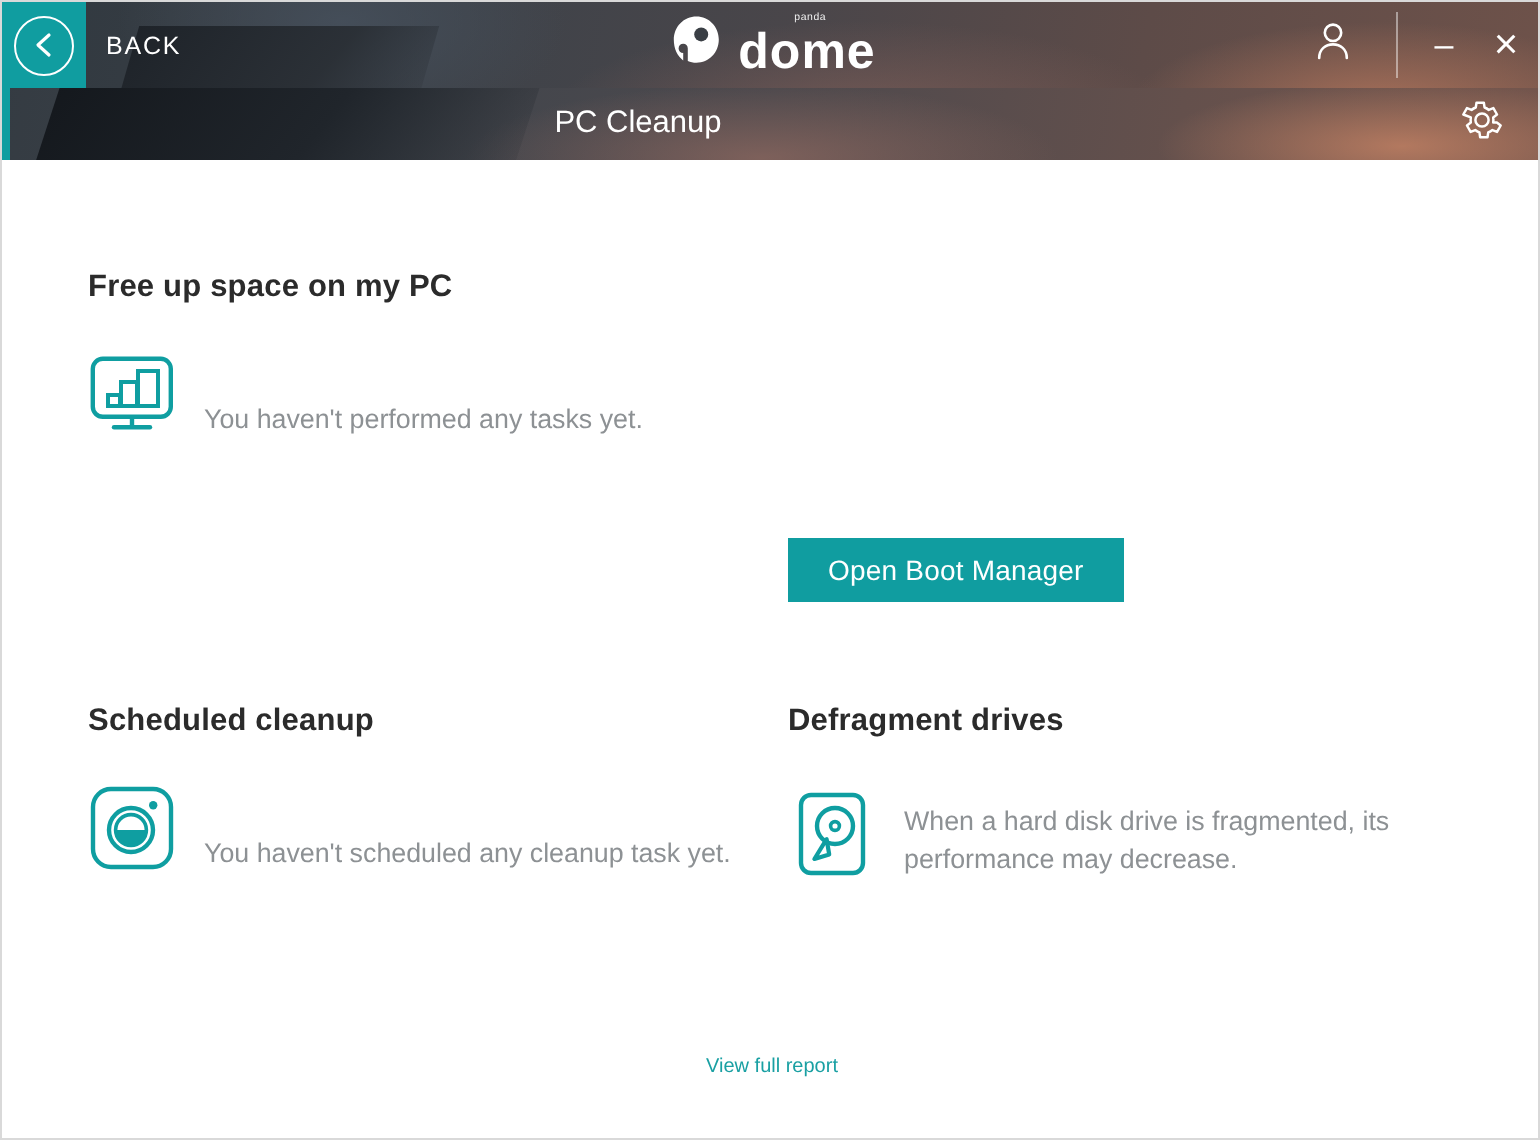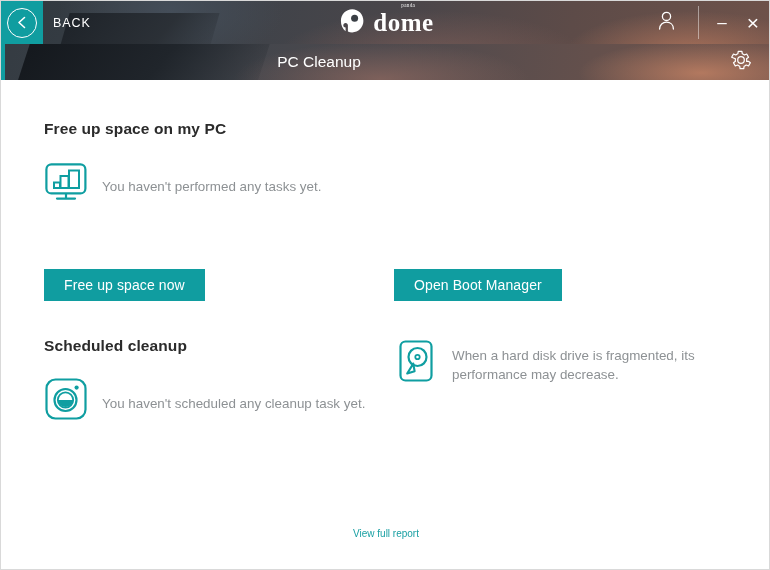--- a/index.html
+++ b/index.html
@@ -87,24 +87,23 @@
     left: 0; top: 0;
     width: 770px; height: 43px;
     display: flex;
     align-items: center;
     justify-content: center;
     z-index: 4;
     pointer-events: none;
   }
   .logo-inner {
     display: flex;
-    align-items: center;
+    align-items: flex-end;
     gap: 7px;
     position: relative;
-    font-family: Liberation Serif, serif;
   }
   .logo-text {
     color: #ffffff;
     font-size: 25px;
     font-weight: 600;
     letter-spacing: .5px;
     line-height: 1;
     position: relative;
   }
   .logo-sup {
@@ -202,31 +201,32 @@
   
   .content {
     position: absolute;
     left: 0; top: 79px;
     width: 770px;
     height: 489px;
     background: #ffffff;
   }
   .card {
     position: absolute;
+    margin-top: 15px;
   }
   .card-title {
     font-size: 15.5px;
     font-weight: bold;
     color: #2b2b2b;
     margin: 0 0 22px 0;
     letter-spacing: .1px;
   }
   .card-body {
     display: flex;
-    align-items: center;
+    align-items: flex-end;
     gap: 14px;
   }
   .card-icon {
     flex: 0 0 auto;
     width: 44px;
     height: 44px;
     display: flex;
     align-items: center;
     justify-content: center;
   }
@@ -344,41 +344,41 @@
             <rect x="9" y="19.5" width="6" height="5.5" fill="none" stroke="#0f9ea1" stroke-width="2"></rect>
             <rect x="15.5" y="13" width="8" height="12" fill="none" stroke="#0f9ea1" stroke-width="2"></rect>
             <rect x="24" y="7.5" width="10" height="17.5" fill="none" stroke="#0f9ea1" stroke-width="2"></rect>
             <line x1="21" y1="30.5" x2="21" y2="35" stroke="#0f9ea1" stroke-width="2.2"></line>
             <line x1="12" y1="35.6" x2="30" y2="35.6" stroke="#0f9ea1" stroke-width="2.2" stroke-linecap="round"></line>
           </svg>
         </div>
         <div class="card-desc">You haven't performed any tasks yet.</div>
       </div>
     </div>
-    <button class="btn btn-a">Free up space now</button>
 
     <button class="btn btn-b">Open Boot Manager</button>
 
     <div class="card card-c">
       <div class="card-title">Scheduled cleanup</div>
       <div class="card-body">
         <div class="card-icon">
           <svg width="42" height="42" viewBox="0 0 42 42" aria-hidden="true">
             <rect x="1.5" y="1.5" width="39" height="39" rx="9" ry="9" fill="none" stroke="#0f9ea1" stroke-width="2.2"></rect>
             <circle cx="20.5" cy="22" r="11" fill="none" stroke="#0f9ea1" stroke-width="2.2"></circle>
             <path d="M12.6 22 A8 8 0 0 0 28.5 22 Z" fill="#0f9ea1"></path>
             <circle cx="20.5" cy="22" r="7.7" fill="none" stroke="#0f9ea1" stroke-width="1.8"></circle>
             <circle cx="31.6" cy="9.6" r="2.1" fill="#0f9ea1"></circle>
           </svg>
         </div>
         <div class="card-desc">You haven't scheduled any cleanup task yet.</div>
       </div>
     </div>
 
     <div class="card card-d">
+      <div class="card-title">Defragment drives</div>
       <div class="card-body">
         <div class="card-icon">
           <svg width="34" height="42" viewBox="0 0 34 42" aria-hidden="true">
             <rect x="1.5" y="1.5" width="31" height="39" rx="5" ry="5" fill="none" stroke="#0f9ea1" stroke-width="2.2"></rect>
             <circle cx="18.5" cy="17" r="9" fill="none" stroke="#0f9ea1" stroke-width="2.2"></circle>
             <circle cx="18.5" cy="17" r="2.2" fill="none" stroke="#0f9ea1" stroke-width="1.8"></circle>
             <path d="M14.3 23.6 L8.2 33.5 L15.6 31.2 Z" fill="none" stroke="#0f9ea1" stroke-width="2.1" stroke-linejoin="round"></path>
           </svg>
         </div>
         <div class="card-desc">When a hard disk drive is fragmented, its performance may decrease.</div>

